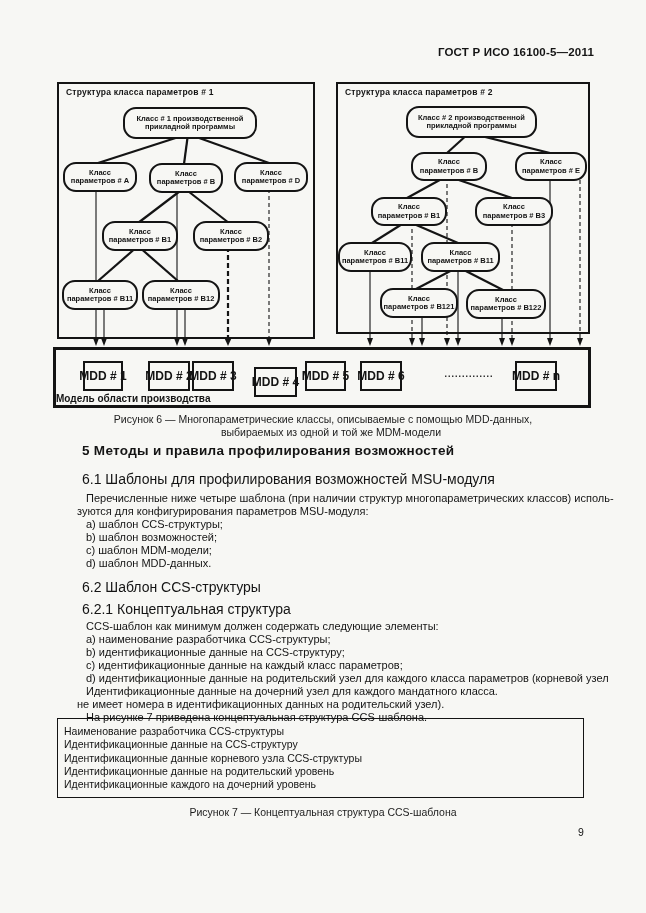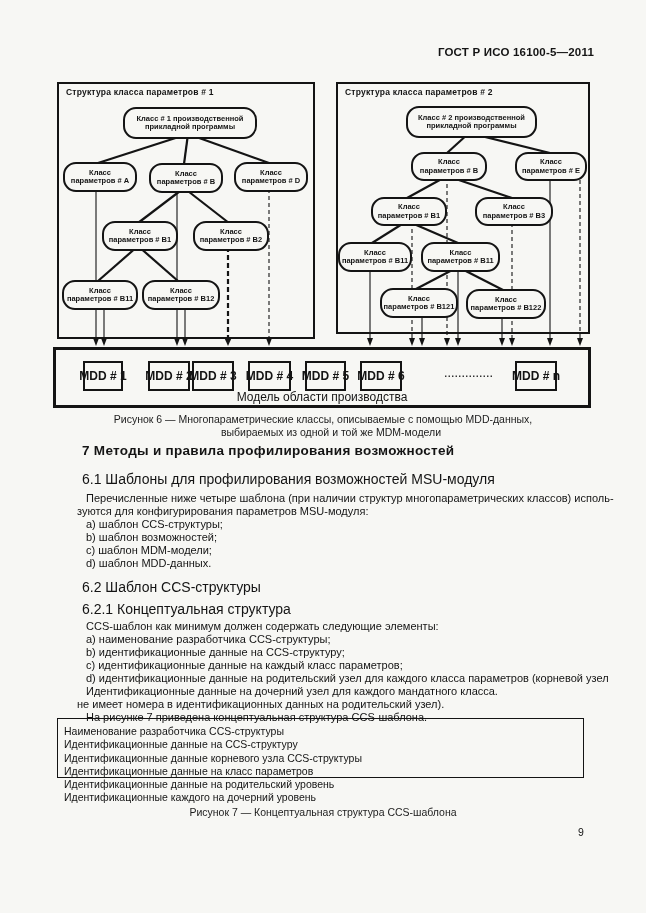--- a/index.html
+++ b/index.html
@@ -28,34 +28,34 @@
   .mdd-cell{
     position:absolute;top:11px;height:26px;border:2px solid #141414;background:#f7f7f4;
     display:flex;align-items:center;justify-content:center;
     font-weight:bold;font-size:12px;white-space:nowrap;
   }
   .mdd-dots{
     position:absolute;top:11px;height:26px;display:flex;align-items:center;justify-content:center;
     font-weight:bold;font-size:9px;letter-spacing:1px;
   }
   .mdd-label{
-    position:absolute;left:0;right:0;bottom:1px;text-align:center;
-    font-weight:normal;font-size:12px;
+    position:absolute;left:0;right:0;bottom:1px;text-align:left;
+    font-weight:bold;font-size:10px;
   }
   .caption{position:absolute;left:0;right:0;text-align:center;font-size:10.5px;color:#1c1c1c;}
   
   #textblock{position:absolute;left:77px;top:441px;width:515px;}
   #textblock .h1{font-weight:bold;font-size:13.5px;letter-spacing:.3px;padding-left:5px;margin:2px 0 13px 0;}
   #textblock .h2{font-weight:normal;font-size:14px;padding-left:5px;margin:9px 0 5px 0;}
   #textblock .tight{margin:6px 0 3px 0;}
   #textblock .ln{font-size:11px;line-height:13px;white-space:nowrap;}
   #textblock .ind{padding-left:9px;}
   
   #fig7box{
-    position:absolute;left:57px;top:718px;width:527px;height:60px;
+    position:absolute;left:57px;top:718px;width:527px;height:80px;
     border:1.5px solid #141414;padding:6px 12px 0 6px;box-sizing:border-box;
   }
   #fig7box div{font-size:10.5px;line-height:13.3px;white-space:nowrap;}
   .pagenum{position:absolute;left:578px;top:826px;font-size:10.5px;}
 </style>
 </head>
 <body>
 
 <div class="doc-header">ГОСТ Р ИСО 16100-5—2011</div>
 
@@ -193,35 +193,35 @@
   </div>
   <div class="node" style="left:466px;top:289px;width:76px;height:26px;">
     <span>Класс</span>
       <span>параметров # B122</span>
   </div>
 
   <div class="mdd">
     <div class="mdd-cell" style="left:27px;width:36px;">MDD # 1</div>
     <div class="mdd-cell" style="left:92px;width:38px;">MDD # 2</div>
     <div class="mdd-cell" style="left:136px;width:38px;">MDD # 3</div>
-    <div class="mdd-cell" style="left:192px;width:39px;">MDD # 4</div>
+    <div class="mdd-cell" style="left:198px;width:39px;margin-top:6px;">MDD # 4</div>
     <div class="mdd-cell" style="left:249px;width:37px;">MDD # 5</div>
     <div class="mdd-cell" style="left:304px;width:38px;">MDD # 6</div>
     <div class="mdd-dots" style="left:382px;width:62px;">..............</div>
     <div class="mdd-cell" style="left:459px;width:38px;">MDD # n</div>
     <div class="mdd-label">Модель области производства</div>
   </div>
 
   <div class="caption" style="top:413px;">Рисунок 6 — Многопараметрические классы, описываемые с помощью MDD-данных,</div>
   <div class="caption" style="top:426px;padding-left:16px;">выбираемых из одной и той же MDM-модели</div>
 </div>
 
 <div id="textblock">
 
-<div class="h1">7 Методы и правила профилирования возможностей</div>
+<div class="h1">5 Методы и правила профилирования возможностей</div>
     <div class="h2">6.1 Шаблоны для профилирования возможностей MSU-модуля</div>
     <div class="ln ind">Перечисленные ниже четыре шаблона (при наличии структур многопараметрических классов) исполь-</div>
     <div class="ln">зуются для конфигурирования параметров MSU-модуля:</div>
     <div class="ln ind">a) шаблон CCS-структуры;</div>
     <div class="ln ind">b) шаблон возможностей;</div>
     <div class="ln ind">c) шаблон MDM-модели;</div>
     <div class="ln ind">d) шаблон MDD-данных.</div>
     <div class="h2">6.2 Шаблон CCS-структуры</div>
     <div class="h2 tight">6.2.1 Концептуальная структура</div>
     <div class="ln ind">CCS-шаблон как минимум должен содержать следующие элементы:</div>
@@ -232,19 +232,18 @@
     <div class="ln ind">Идентификационные данные на дочерний узел для каждого мандатного класса.</div>
     <div class="ln">не имеет номера в идентификационных данных на родительский узел).</div>
     <div class="ln ind">На рисунке 7 приведена концептуальная структура CCS-шаблона.</div>
   </div>
 
 <div id="fig7box">
 
 <div>Наименование разработчика CCS-структуры</div>
     <div>Идентификационные данные на CCS-структуру</div>
     <div>Идентификационные данные корневого узла CCS-структуры</div>
-    <div>Идентификационные данные на класс параметров</div>
     <div>Идентификационные данные на родительский уровень</div>
     <div>Идентификационные каждого на дочерний уровень</div>
   </div>
 <div class="caption" style="top:806px;">Рисунок 7 — Концептуальная структура CCS-шаблона</div>
 
 <div class="pagenum">9</div>
 
 </body></html>

